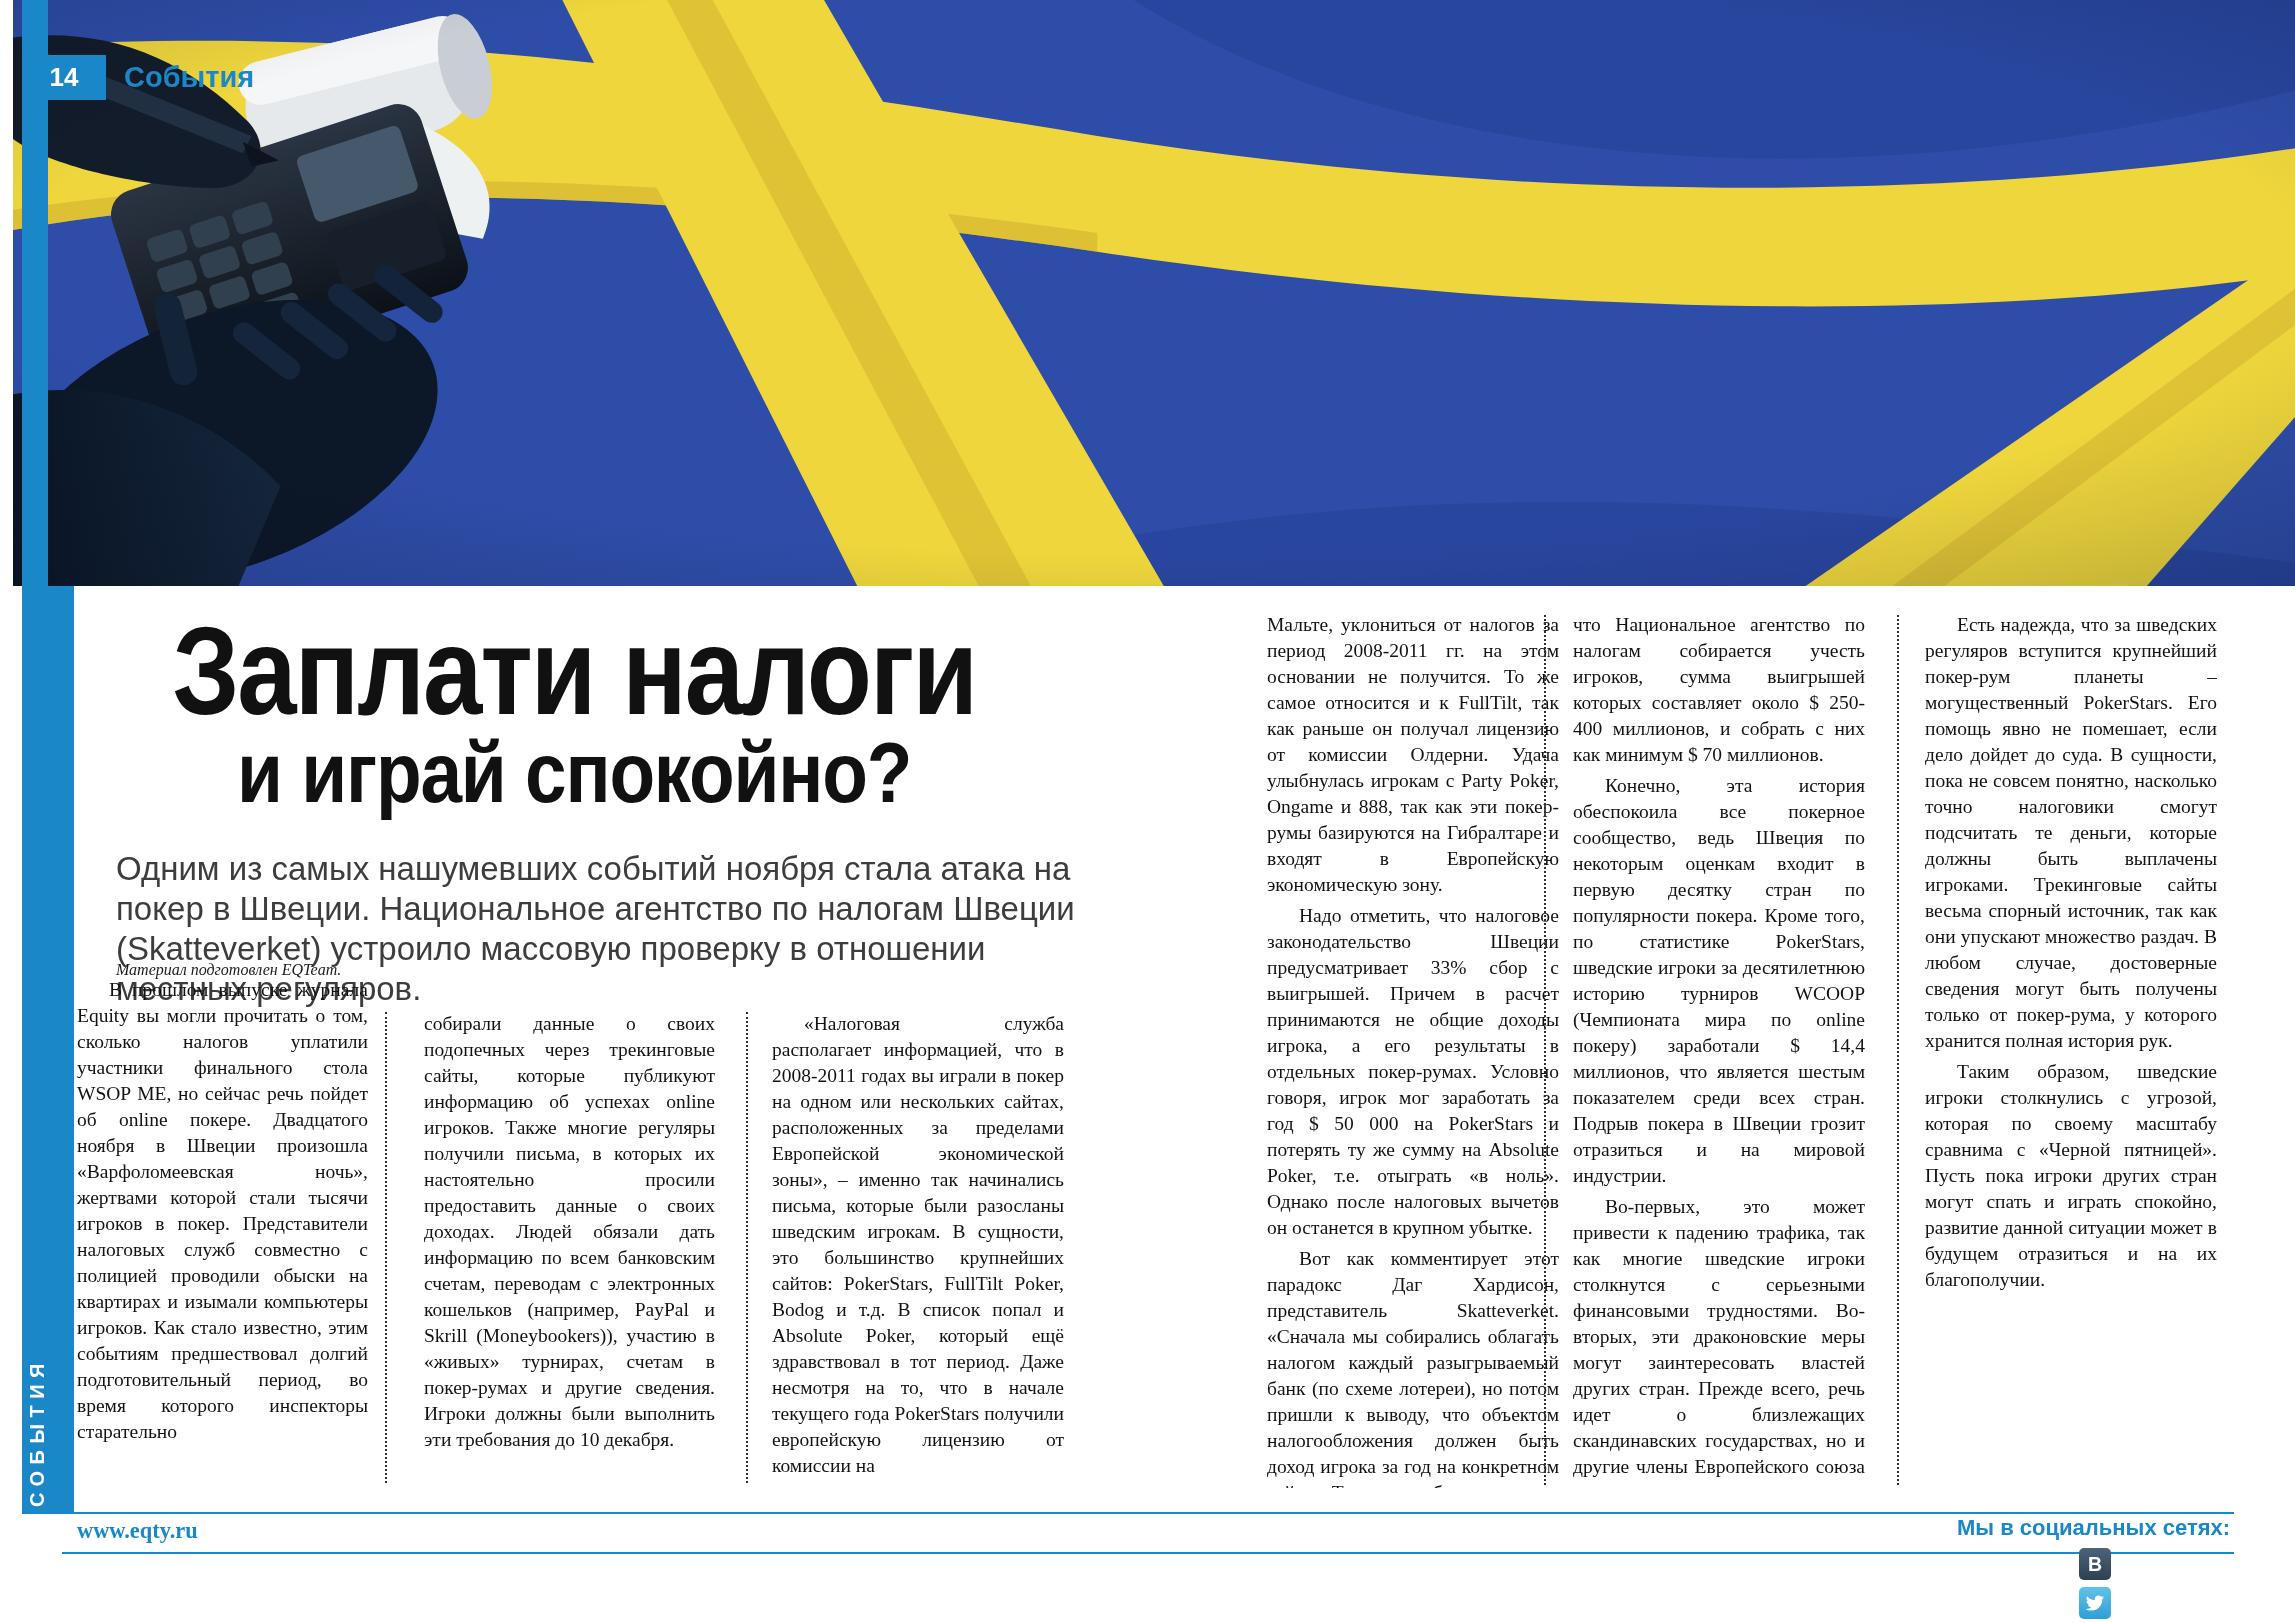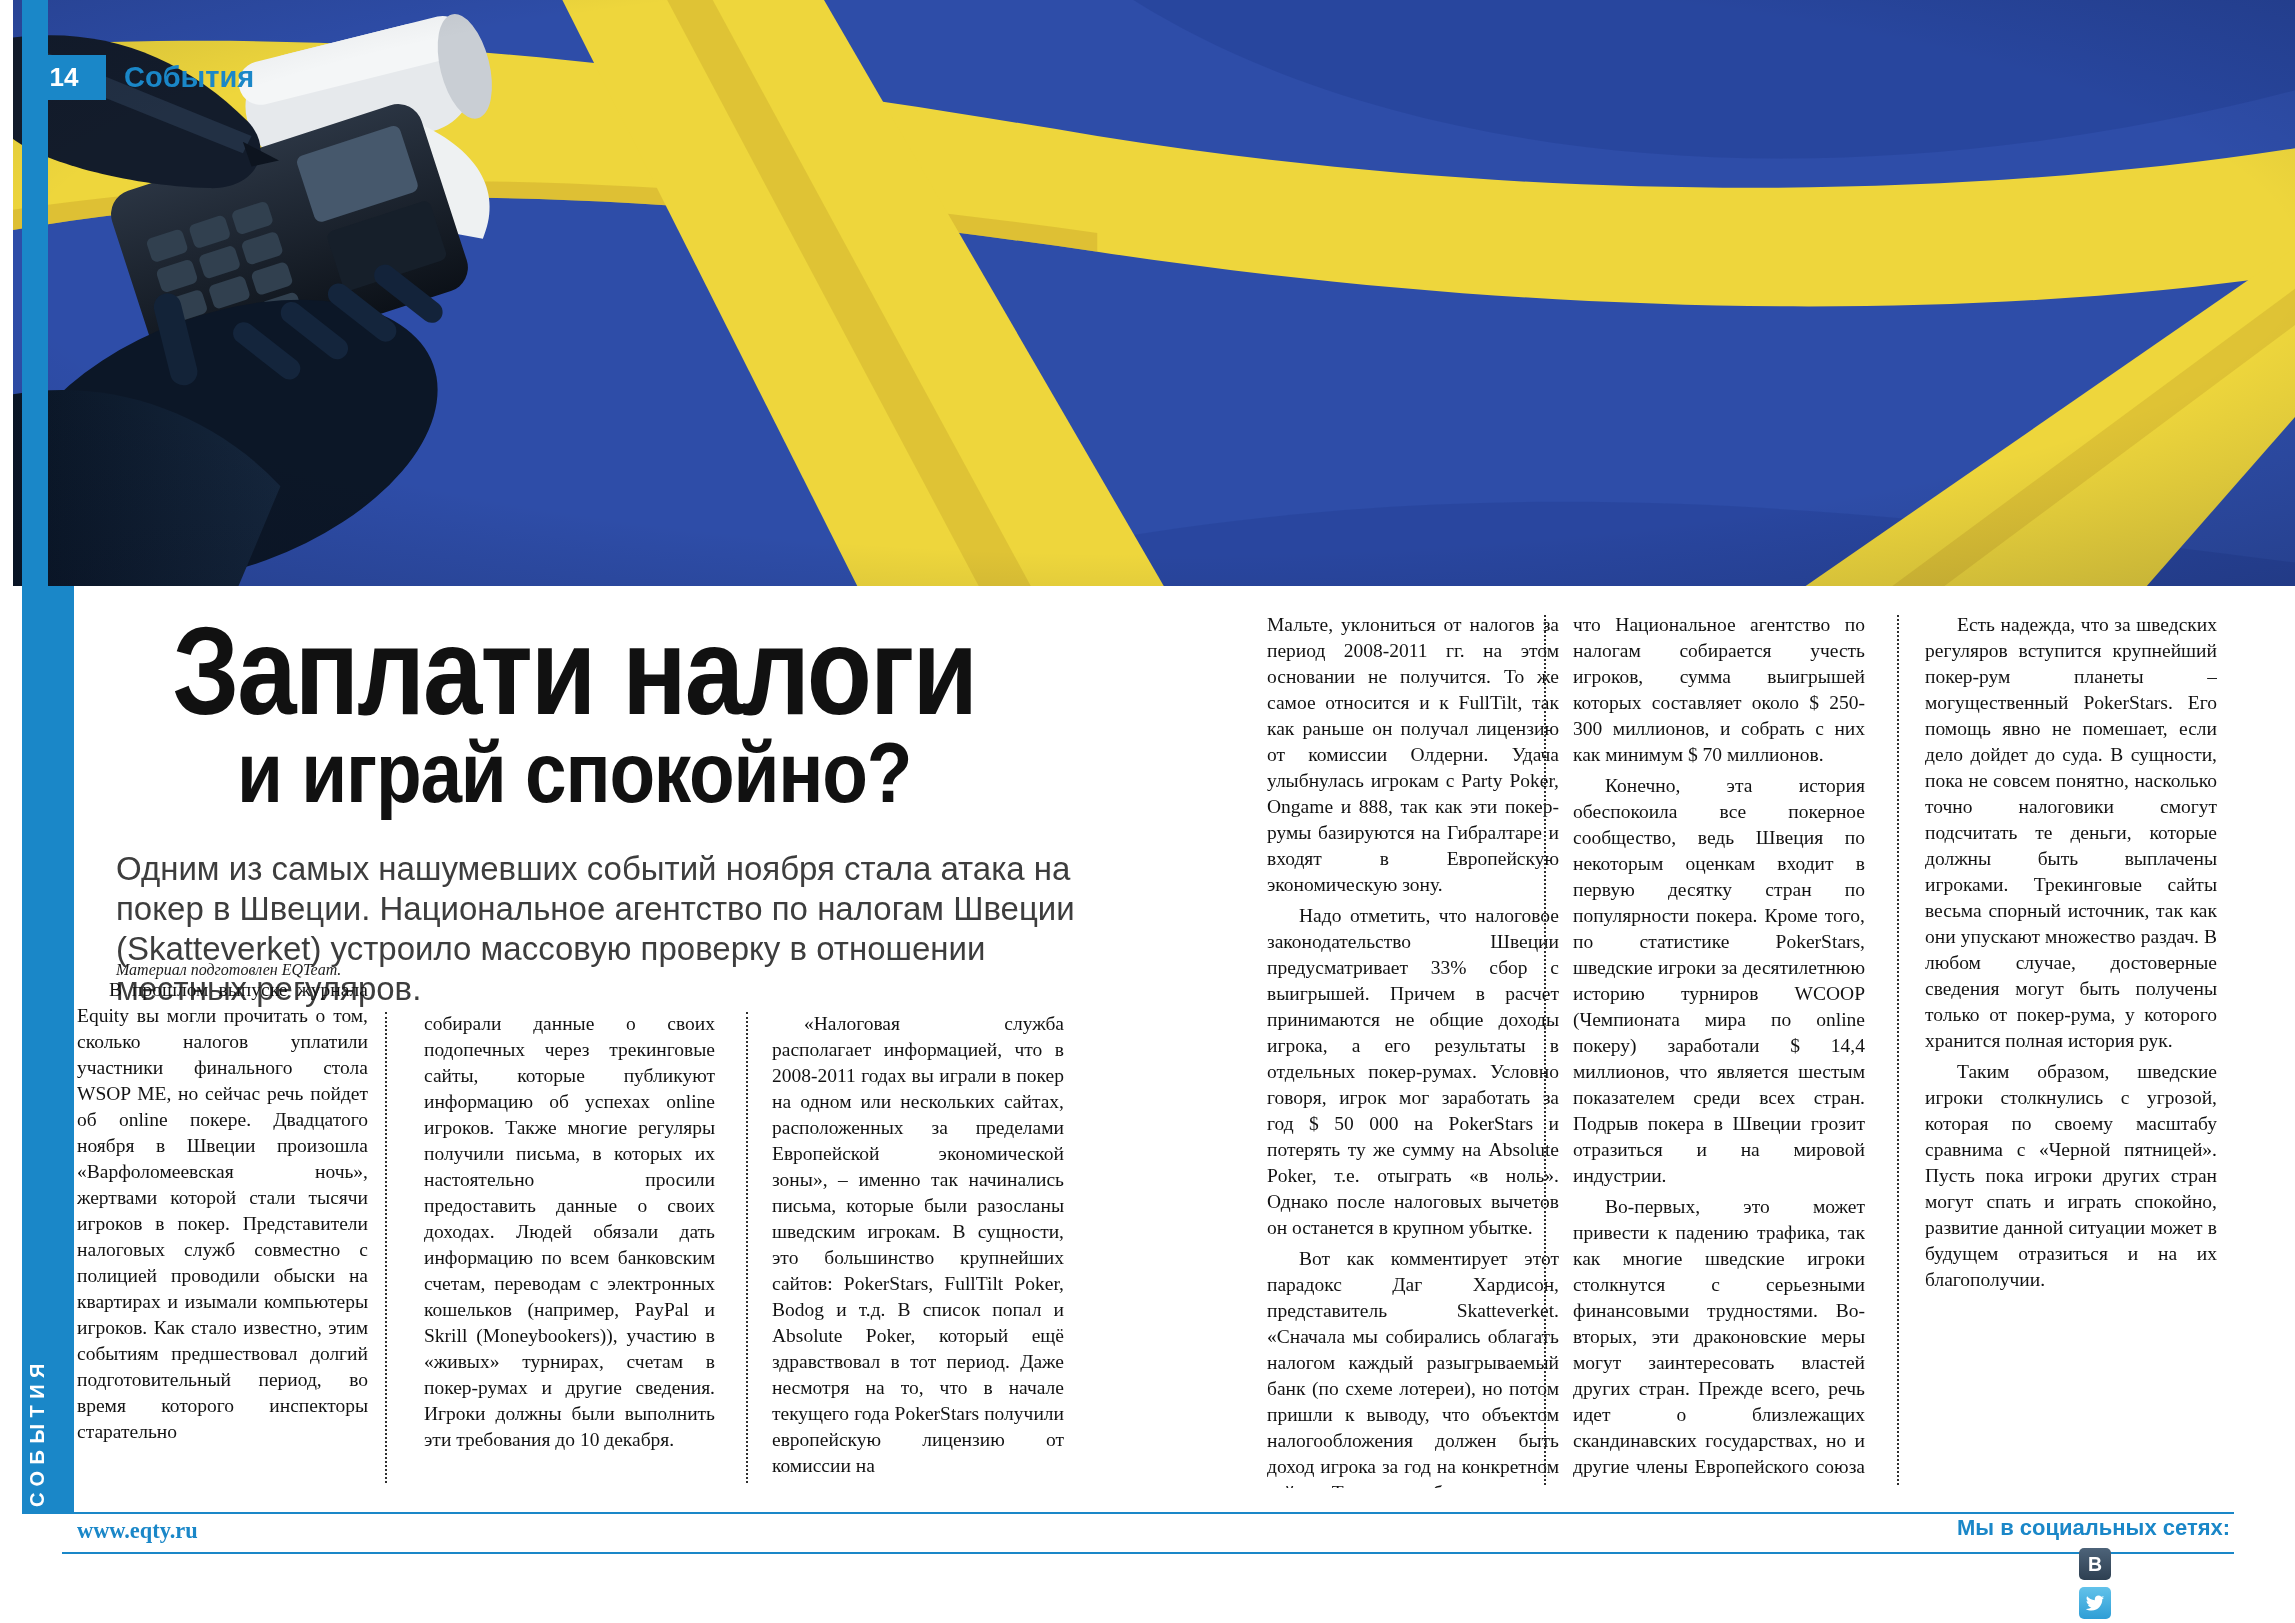--- a/index.html
+++ b/index.html
@@ -167,21 +167,21 @@
     </div>
   <div class="col c3">
       <p class="indent">«Налоговая служба располагает информацией, что в 2008-2011 годах вы играли в покер на одном или нескольких сайтах, расположенных за пределами Европейской экономической зоны», – именно так начинались письма, которые были разосланы шведским игрокам. В сущности, это большинство крупнейших сайтов: PokerStars, FullTilt Poker, Bodog и т.д. В список попал и Absolute Poker, который ещё здравствовал в тот период. Даже несмотря на то, что в начале текущего года PokerStars получили европейскую лицензию от комиссии на</p>
     </div>
   <div class="col c4">
       <p class="">Мальте, уклониться от налогов за период 2008-2011 гг. на этом основании не получится. То же самое относится и к FullTilt, так как раньше он получал лицензию от комиссии Олдерни. Удача улыбнулась игрокам с Party Poker, Ongame и 888, так как эти покер-румы базируются на Гибралтаре и входят в Европейскую экономическую зону.</p>
       <p class="indent">Надо отметить, что налоговое законодательство Швеции предусматривает 33% сбор с выигрышей. Причем в расчет принимаются не общие доходы игрока, а его результаты в отдельных покер-румах. Условно говоря, игрок мог заработать за год $ 50 000 на PokerStars и потерять ту же сумму на Absolute Poker, т.е. отыграть «в ноль». Однако после налоговых вычетов он останется в крупном убытке.</p>
       <p class="indent">Вот как комментирует этот парадокс Даг Хардисон, представитель Skatteverket. «Сначала мы собирались облагать налогом каждый разыгрываемый банк (по схеме лотереи), но потом пришли к выводу, что объектом налогообложения должен быть доход игрока за год на конкретном сайте». Также он добавил,</p>
     </div>
   <div class="col c5">
-      <p class="">что Национальное агентство по налогам собирается учесть игроков, сумма выигрышей которых составляет около $ 250-300 миллионов, и собрать с них как минимум $ 70 миллионов.</p>
+      <p class="">что Национальное агентство по налогам собирается учесть игроков, сумма выигрышей которых составляет около $ 250-400 миллионов, и собрать с них как минимум $ 70 миллионов.</p>
       <p class="indent">Конечно, эта история обеспокоила все покерное сообщество, ведь Швеция по некоторым оценкам входит в первую десятку стран по популярности покера. Кроме того, по статистике PokerStars, шведские игроки за десятилетнюю историю турниров WCOOP (Чемпионата мира по online покеру) заработали $ 14,4 миллионов, что является шестым показателем среди всех стран. Подрыв покера в Швеции грозит отразиться и на мировой индустрии.</p>
       <p class="indent">Во-первых, это может привести к падению трафика, так как многие шведские игроки столкнутся с серьезными финансовыми трудностями. Во-вторых, эти драконовские меры могут заинтересовать властей других стран. Прежде всего, речь идет о близлежащих скандинавских государствах, но и другие члены Европейского союза явно не откажутся пополнить свою казну, особенно</p>
     </div>
   <div class="col c6">
       <p class="indent">Есть надежда, что за шведских регуляров вступится крупнейший покер-рум планеты – могущественный PokerStars. Его помощь явно не помешает, если дело дойдет до суда. В сущности, пока не совсем понятно, насколько точно налоговики смогут подсчитать те деньги, которые должны быть выплачены игроками. Трекинговые сайты весьма спорный источник, так как они упускают множество раздач. В любом случае, достоверные сведения могут быть получены только от покер-рума, у которого хранится полная история рук.</p>
       <p class="indent">Таким образом, шведские игроки столкнулись с угрозой, которая по своему масштабу сравнима с «Черной пятницей». Пусть пока игроки других стран могут спать и играть спокойно, развитие данной ситуации может в будущем отразиться и на их благополучии.</p>
     </div>
 
   <div class="vdiv vd1"></div>
   <div class="vdiv vd2"></div>

